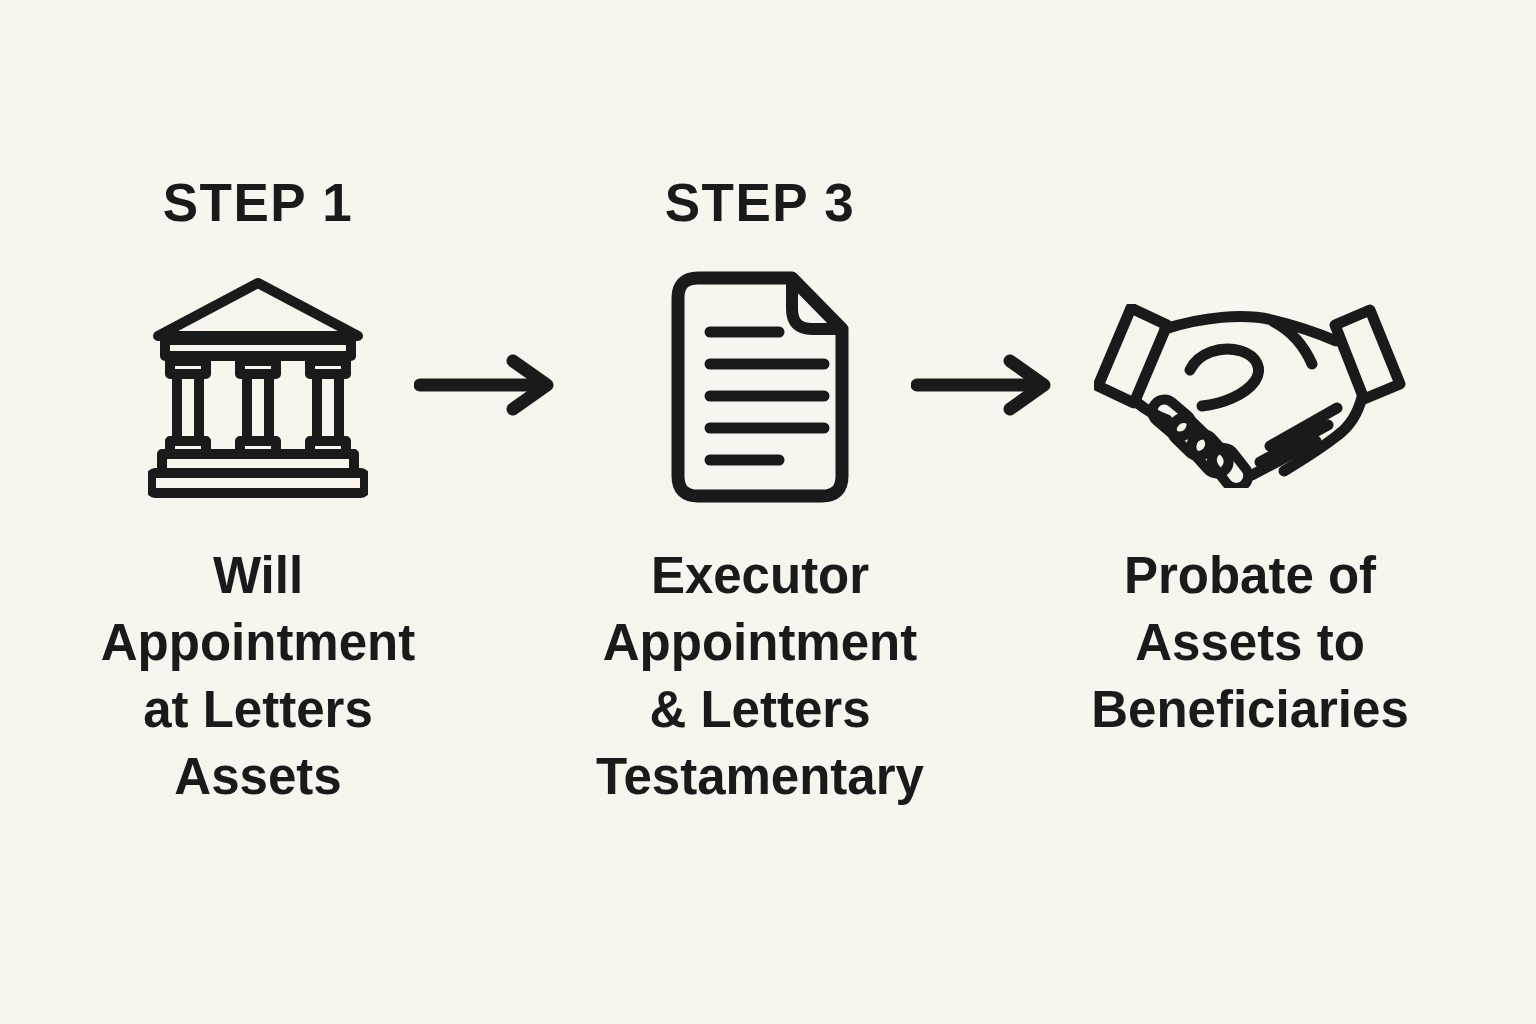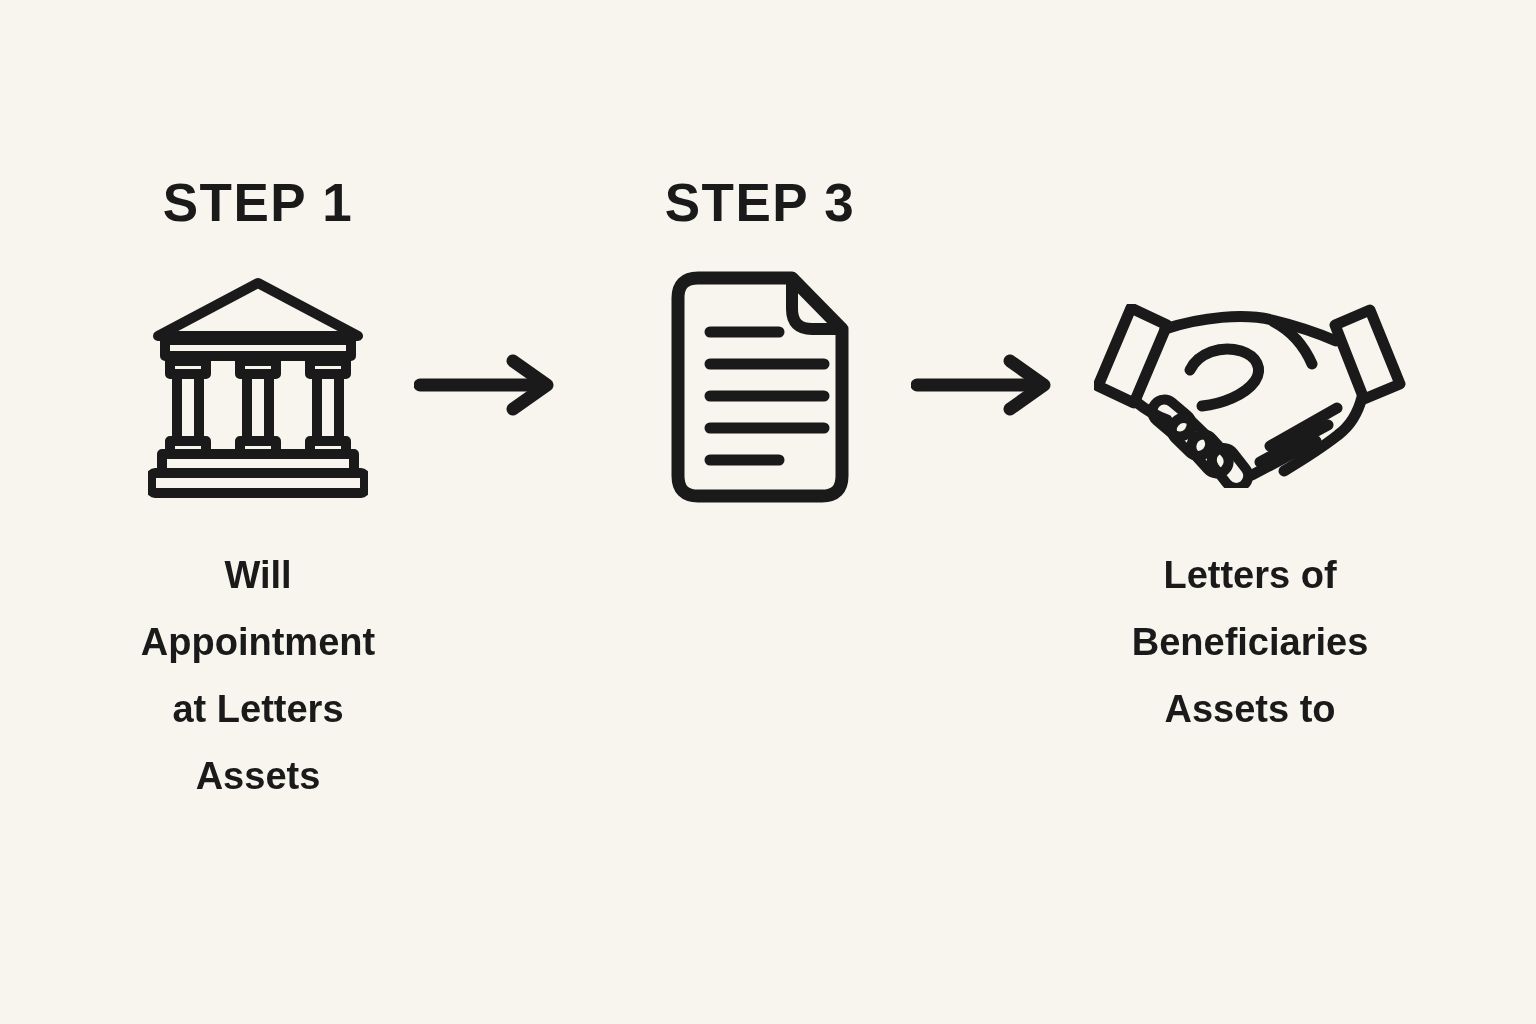--- a/index.html
+++ b/index.html
@@ -28,21 +28,21 @@
 
   .icon-wrap { position:absolute; left:50%; transform:translateX(-50%); }
   .icon-court { top:104px; width:220px; height:226px; }
   .icon-doc   { top:99px;  width:190px; height:232px; }
   .icon-hand  { top:132px; width:312px; height:184px; }
   .icon-wrap svg { display:block; width:100%; height:100%; color:var(--ink); }
 
   .step-label {
     position:absolute; top:370px; left:0; width:100%;
     text-align:center;
-    font-size:38px; font-weight:700; line-height:67px;
+    font-size:51px; font-weight:700; line-height:67px;
     color:var(--ink);
   }
   .label-line { white-space:nowrap; }
 
   .arrow {
     position:absolute; top:354px; width:150px; height:62px;
   }
   .arrow-1 { left:414px; }
   .arrow-2 { left:911px; }
   .arrow svg { display:block; width:100%; height:100%; color:var(--ink); }
@@ -94,20 +94,26 @@
         <path stroke-width="12" d="M127 7 V38 Q127 58 147 58 H177"></path>
         <g stroke-width="11">
           <path d="M45 61 H114"></path>
           <path d="M45 93 H159"></path>
           <path d="M45 125 H159"></path>
           <path d="M45 157 H159"></path>
           <path d="M45 189 H114"></path>
         </g>
       </svg>
     </div>
+    <div class="step-label">
+      <div class="label-line">Executor</div>
+      <div class="label-line">Appointment</div>
+      <div class="label-line">&amp; Letters</div>
+      <div class="label-line">Testamentary</div>
+    </div>
   </div>
 
   <div class="arrow arrow-2">
     <svg viewBox="0 0 150 62" fill="none" stroke="currentColor" stroke-width="13" stroke-linecap="round" stroke-linejoin="round">
       <path d="M6 31 H125"></path>
       <path d="M99 7 L133 31 L99 55"></path>
     </svg>
   </div>
 
   <div class="step-col col-3">
@@ -134,19 +140,19 @@
         </g>
 
         <path d="M268 93 C264 109 256 122 244 131 C230 142 210 155 190 167"></path>
 
         <path d="M243 104 L176 142"></path>
         <path d="M234 121 L166 158"></path>
         <path d="M222 137 L158 171"></path>
       </svg>
     </div>
     <div class="step-label">
-      <div class="label-line">Letters of</div>
+      <div class="label-line">Probate of</div>
+      <div class="label-line">Assets to</div>
       <div class="label-line">Beneficiaries</div>
-      <div class="label-line">Assets to</div>
     </div>
   </div>
 
 </div>
 
 </body></html>

